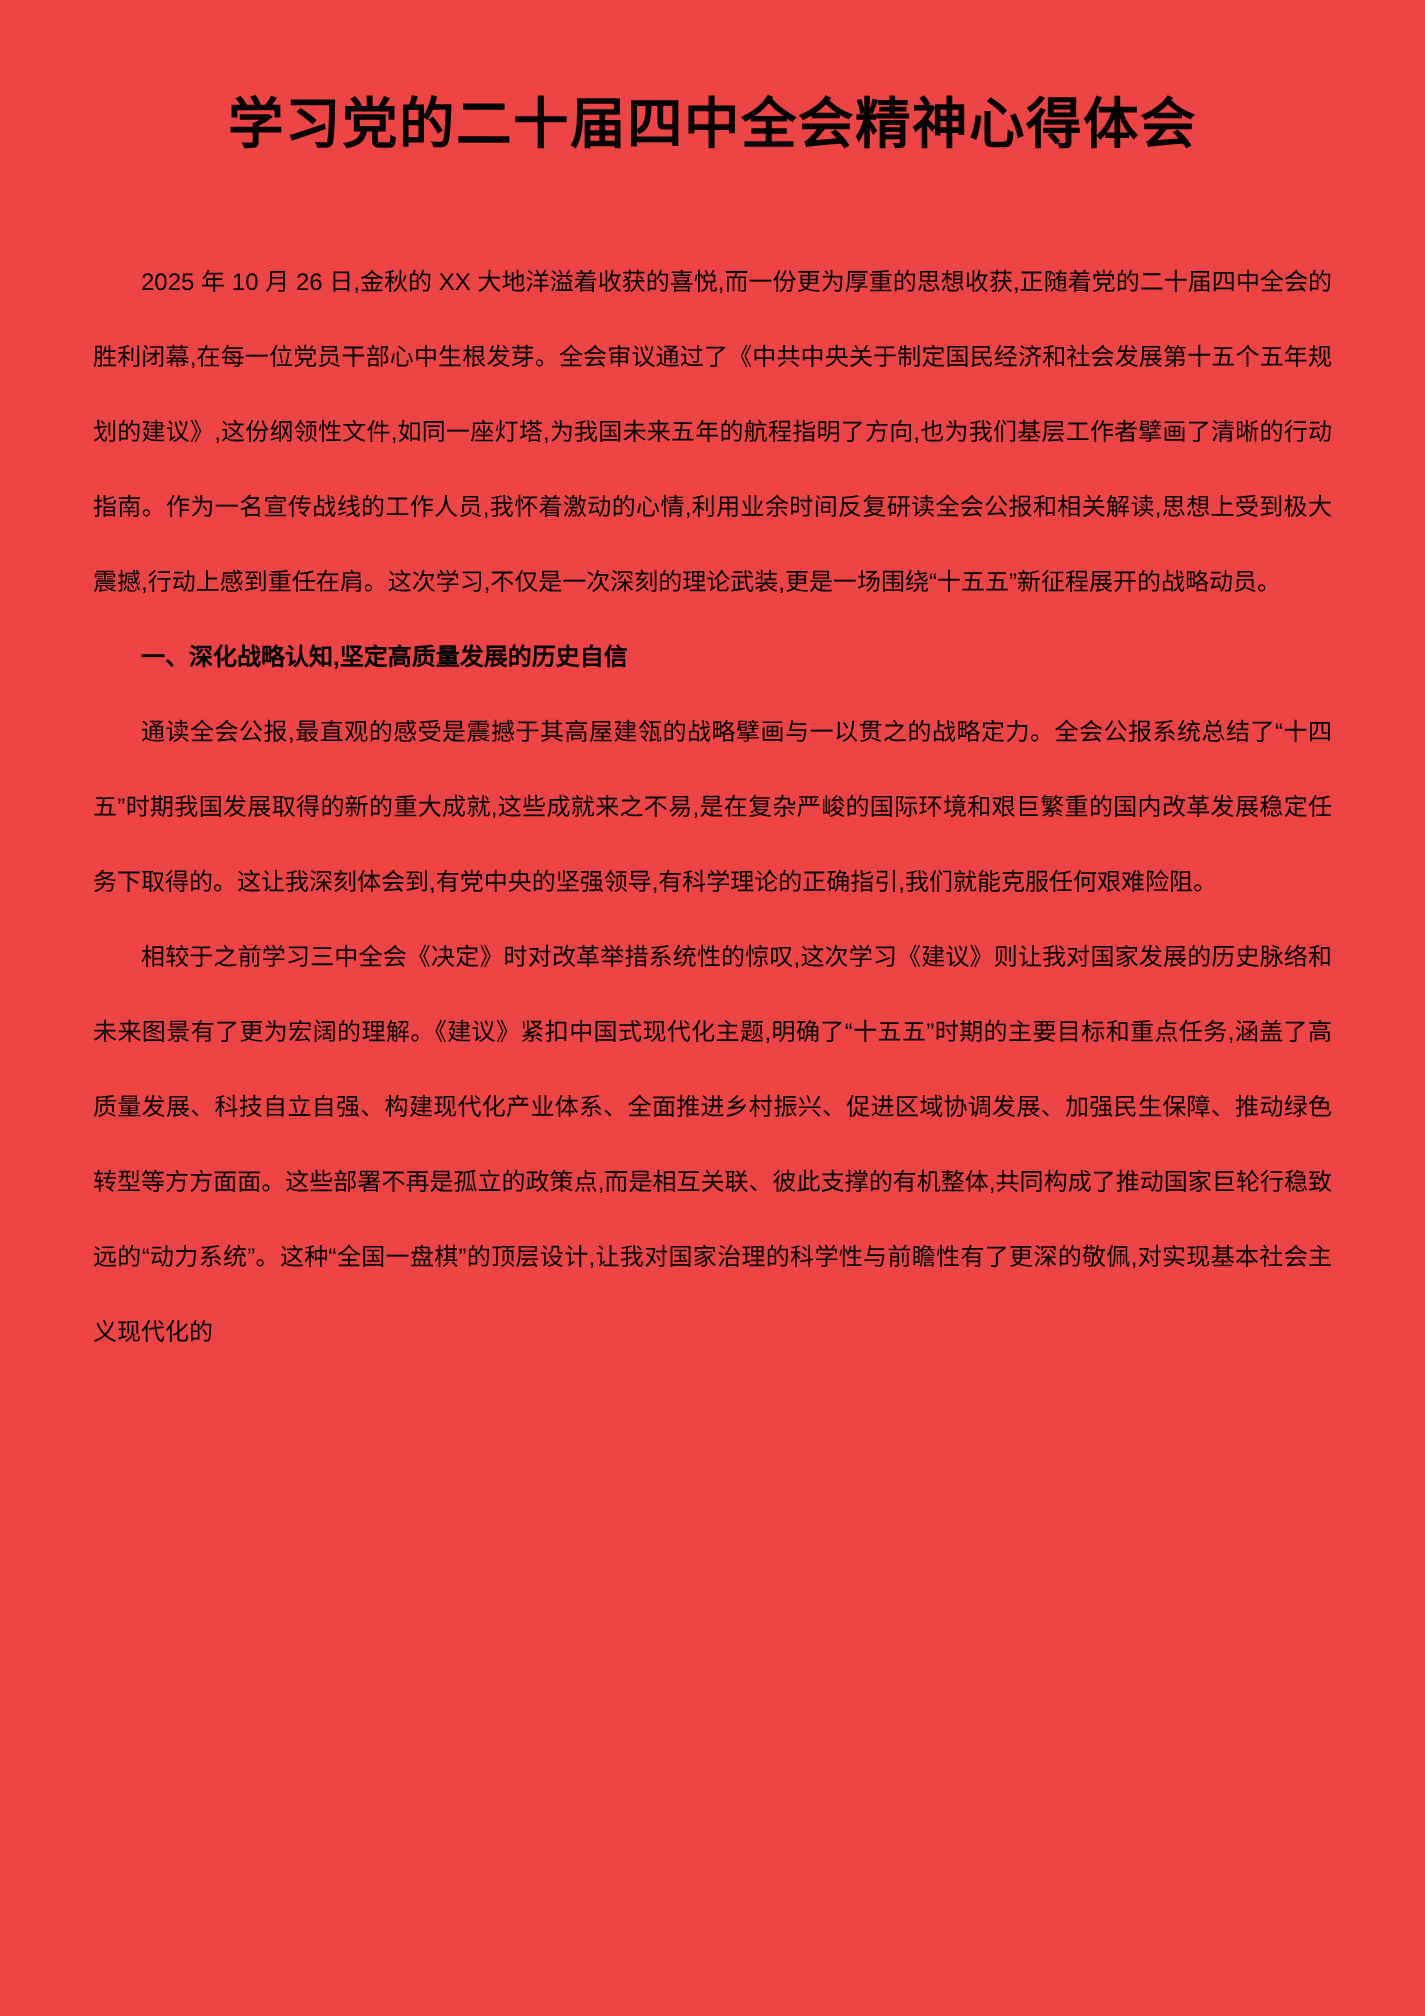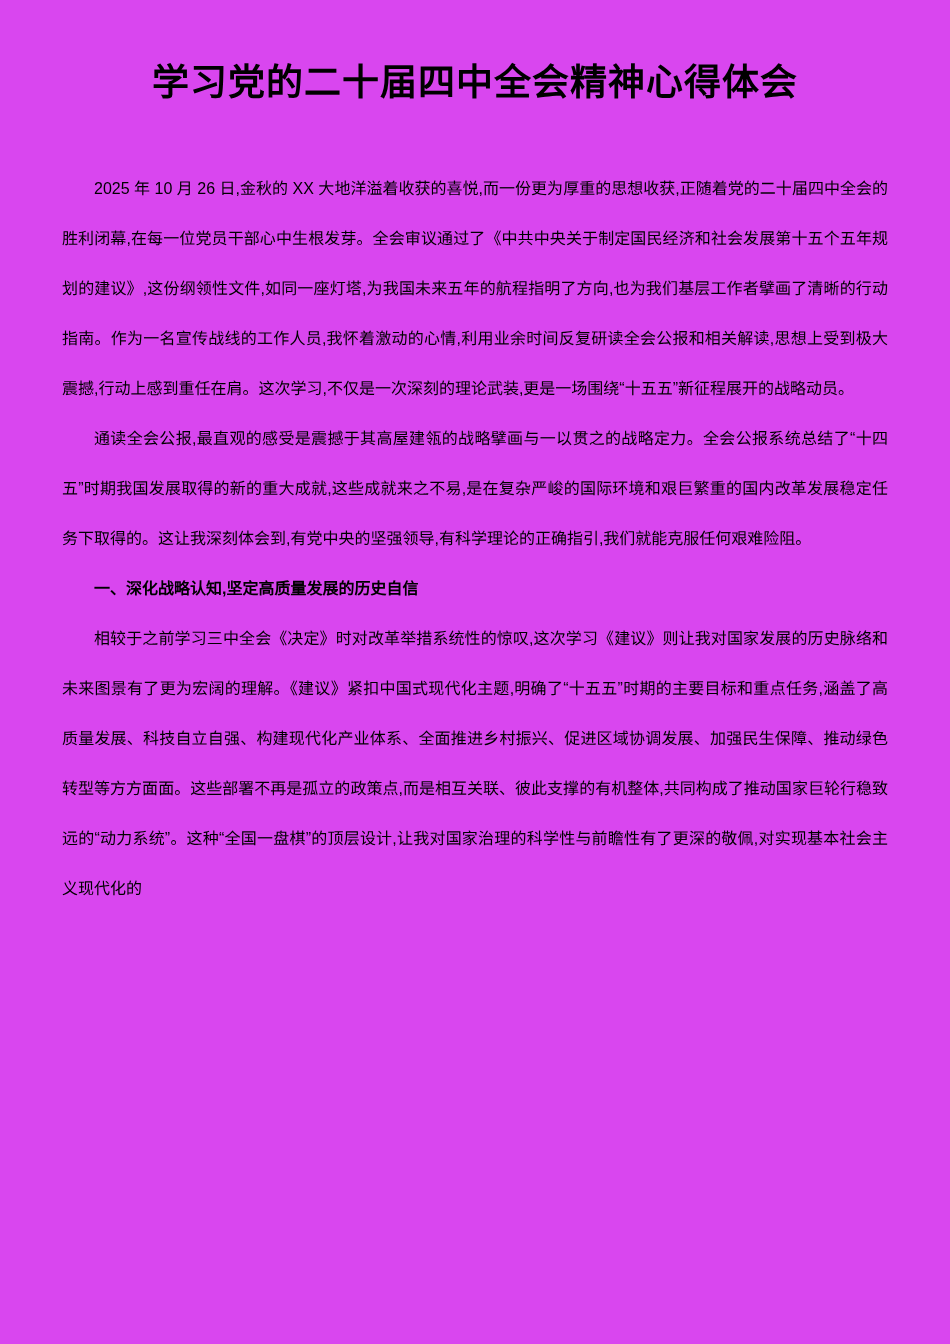--- a/index.html
+++ b/index.html
@@ -5,21 +5,21 @@
   html, body {
     margin: 0;
     padding: 0;
     background: #ffffff;
   }
   .page {
     position: relative;
     width: 950px;
     height: 1344px;
     margin: 0 auto;
-    background: #d946ef;
+    background: #ef4444;
     color: #000000;
     font-family: "Liberation Sans", "DejaVu Sans", sans-serif;
     overflow: hidden;
     box-sizing: border-box;
     padding: 58px 62px 0 62px;
   }
   .doc-title {
     margin: 0 0 56px 0;
     font-size: 37px;
     font-weight: 700;
@@ -42,18 +42,18 @@
   }
 </style>
 </head>
 <body>
 
 <div class="page">
   <h1 class="doc-title">学习党的二十届四中全会精神心得体会</h1>
 
   <p class="para">2025 年 10 月 26 日,金秋的 XX 大地洋溢着收获的喜悦,而一份更为厚重的思想收获,正随着党的二十届四中全会的胜利闭幕,在每一位党员干部心中生根发芽。全会审议通过了《中共中央关于制定国民经济和社会发展第十五个五年规划的建议》,这份纲领性文件,如同一座灯塔,为我国未来五年的航程指明了方向,也为我们基层工作者擘画了清晰的行动指南。作为一名宣传战线的工作人员,我怀着激动的心情,利用业余时间反复研读全会公报和相关解读,思想上受到极大震撼,行动上感到重任在肩。这次学习,不仅是一次深刻的理论武装,更是一场围绕“十五五”新征程展开的战略动员。</p>
 
+  <p class="para section-heading">一、深化战略认知,坚定高质量发展的历史自信</p>
+
   <p class="para">通读全会公报,最直观的感受是震撼于其高屋建瓴的战略擘画与一以贯之的战略定力。全会公报系统总结了“十四五”时期我国发展取得的新的重大成就,这些成就来之不易,是在复杂严峻的国际环境和艰巨繁重的国内改革发展稳定任务下取得的。这让我深刻体会到,有党中央的坚强领导,有科学理论的正确指引,我们就能克服任何艰难险阻。</p>
-
-  <p class="para section-heading">一、深化战略认知,坚定高质量发展的历史自信</p>
 
   <p class="para">相较于之前学习三中全会《决定》时对改革举措系统性的惊叹,这次学习《建议》则让我对国家发展的历史脉络和未来图景有了更为宏阔的理解。《建议》紧扣中国式现代化主题,明确了“十五五”时期的主要目标和重点任务,涵盖了高质量发展、科技自立自强、构建现代化产业体系、全面推进乡村振兴、促进区域协调发展、加强民生保障、推动绿色转型等方方面面。这些部署不再是孤立的政策点,而是相互关联、彼此支撑的有机整体,共同构成了推动国家巨轮行稳致远的“动力系统”。这种“全国一盘棋”的顶层设计,让我对国家治理的科学性与前瞻性有了更深的敬佩,对实现基本社会主义现代化的</p>
 </div>
 
 </body></html>

